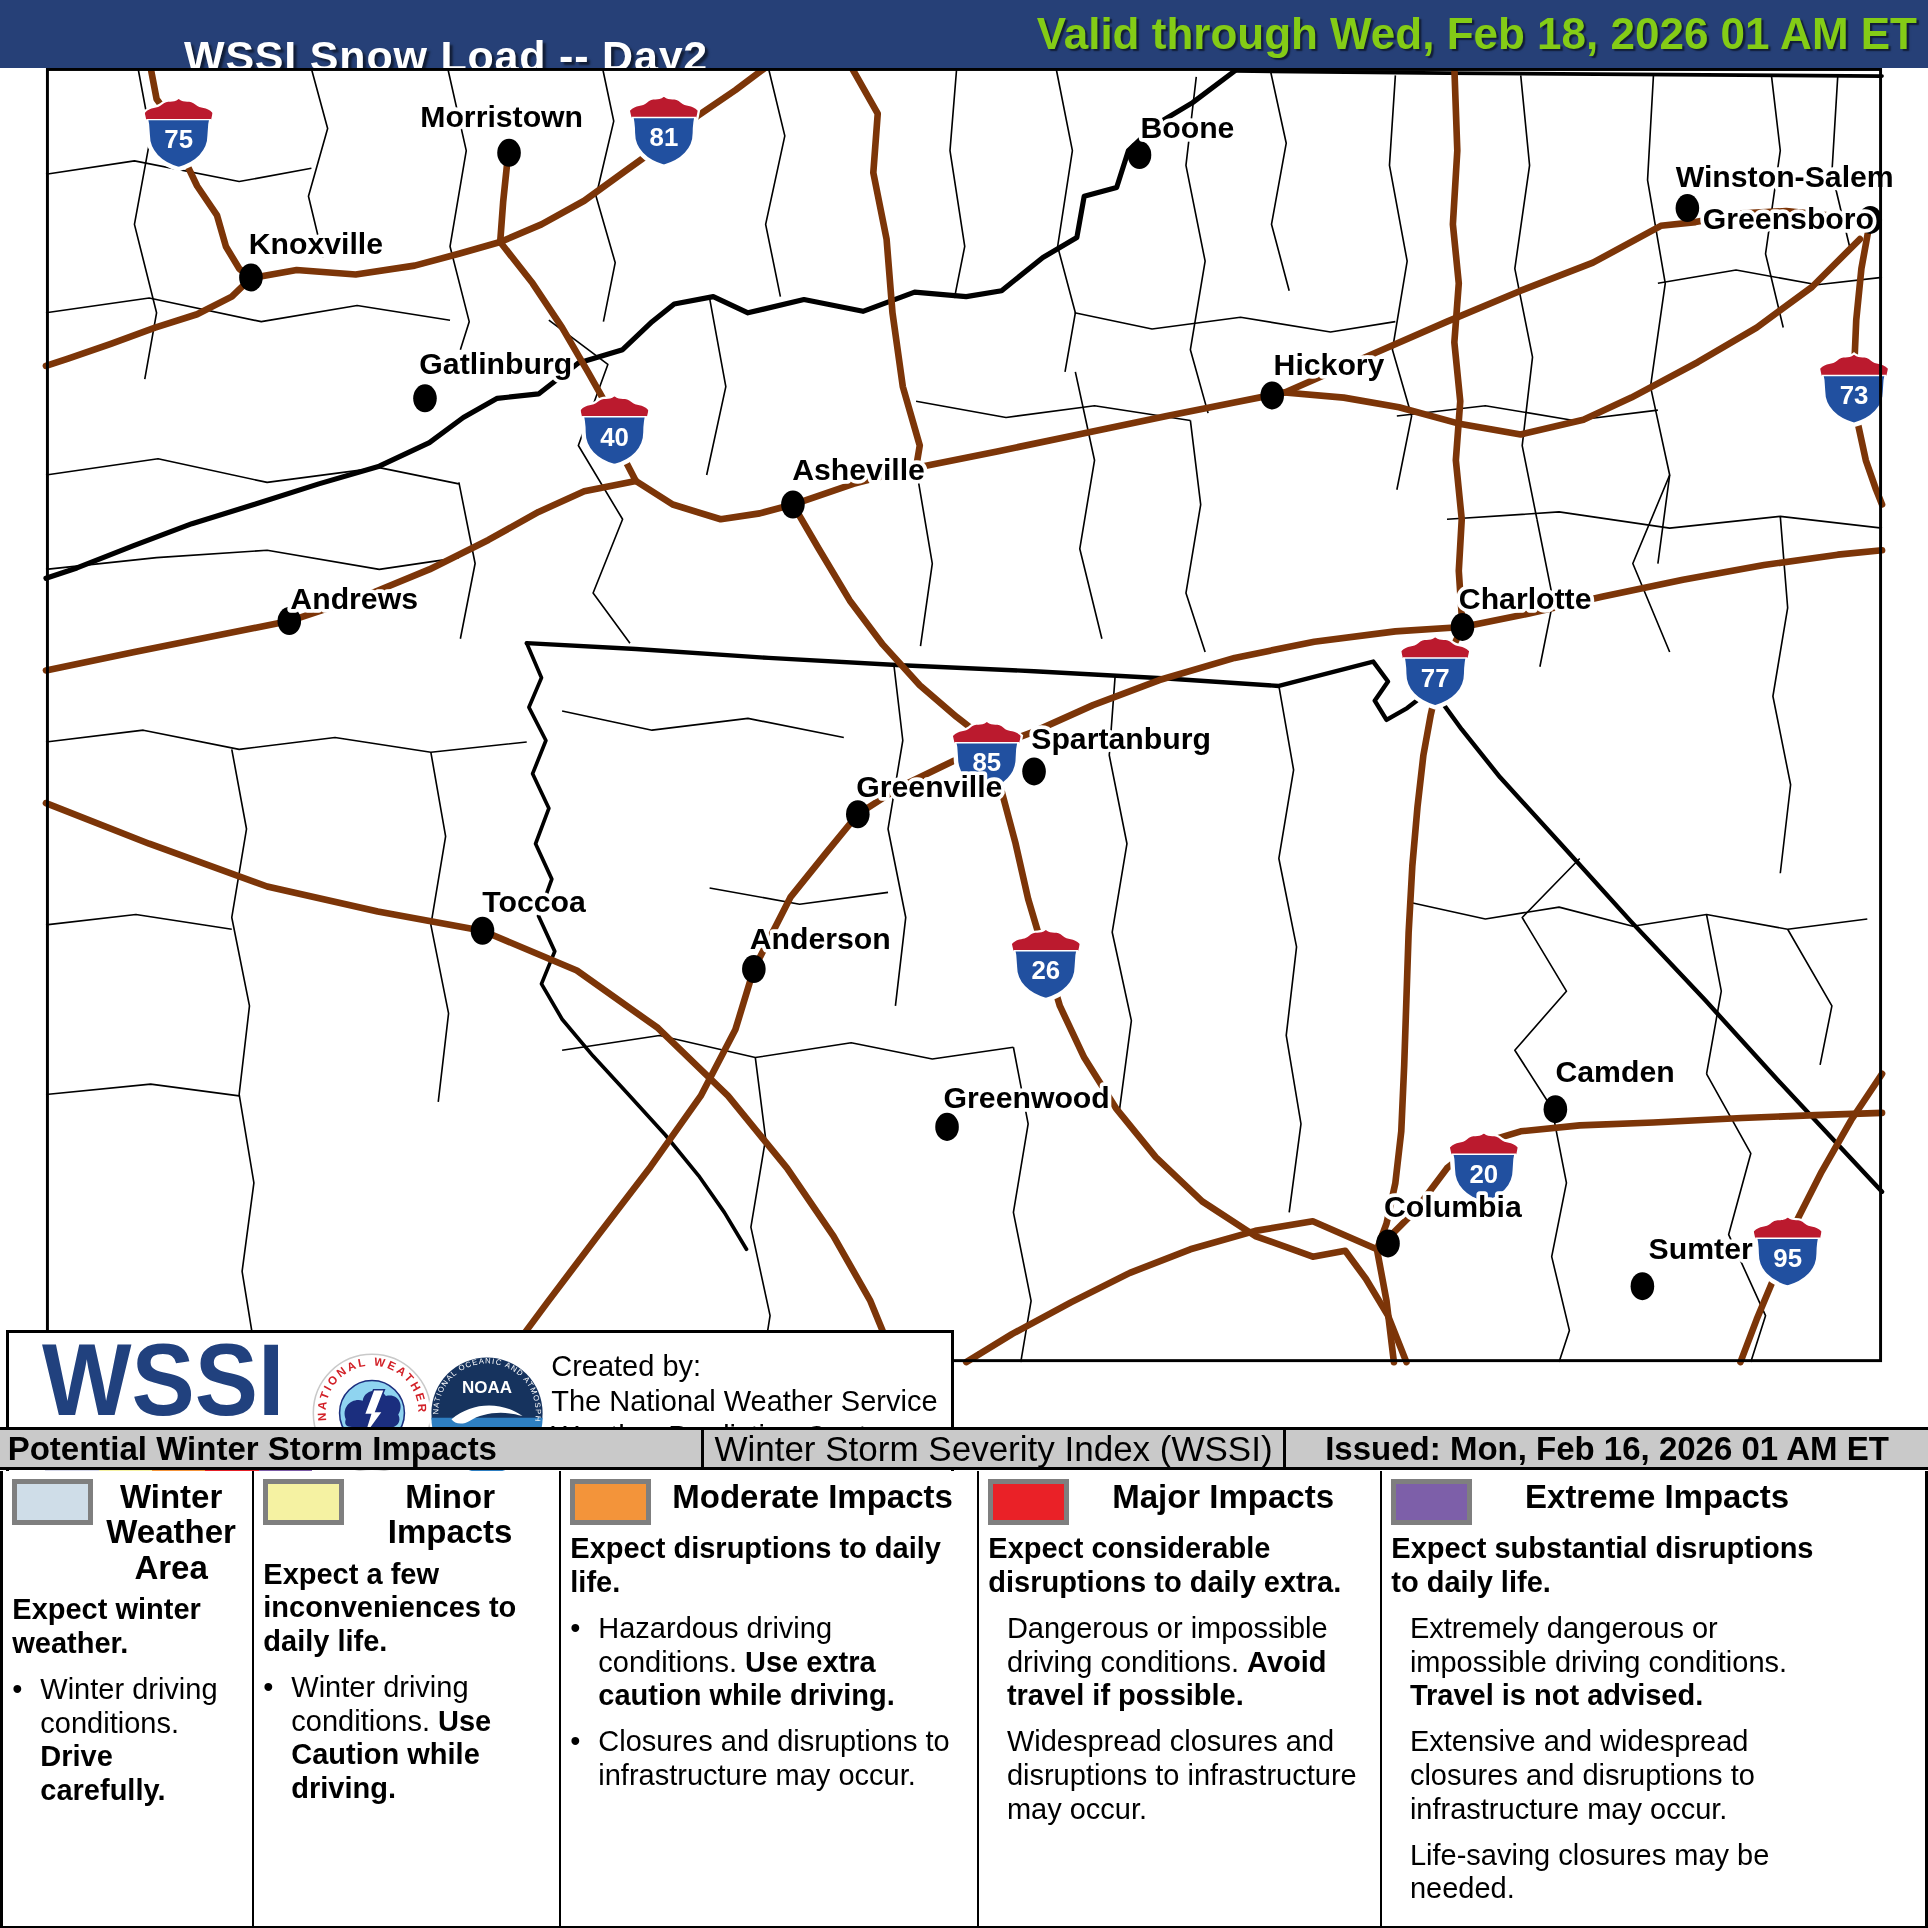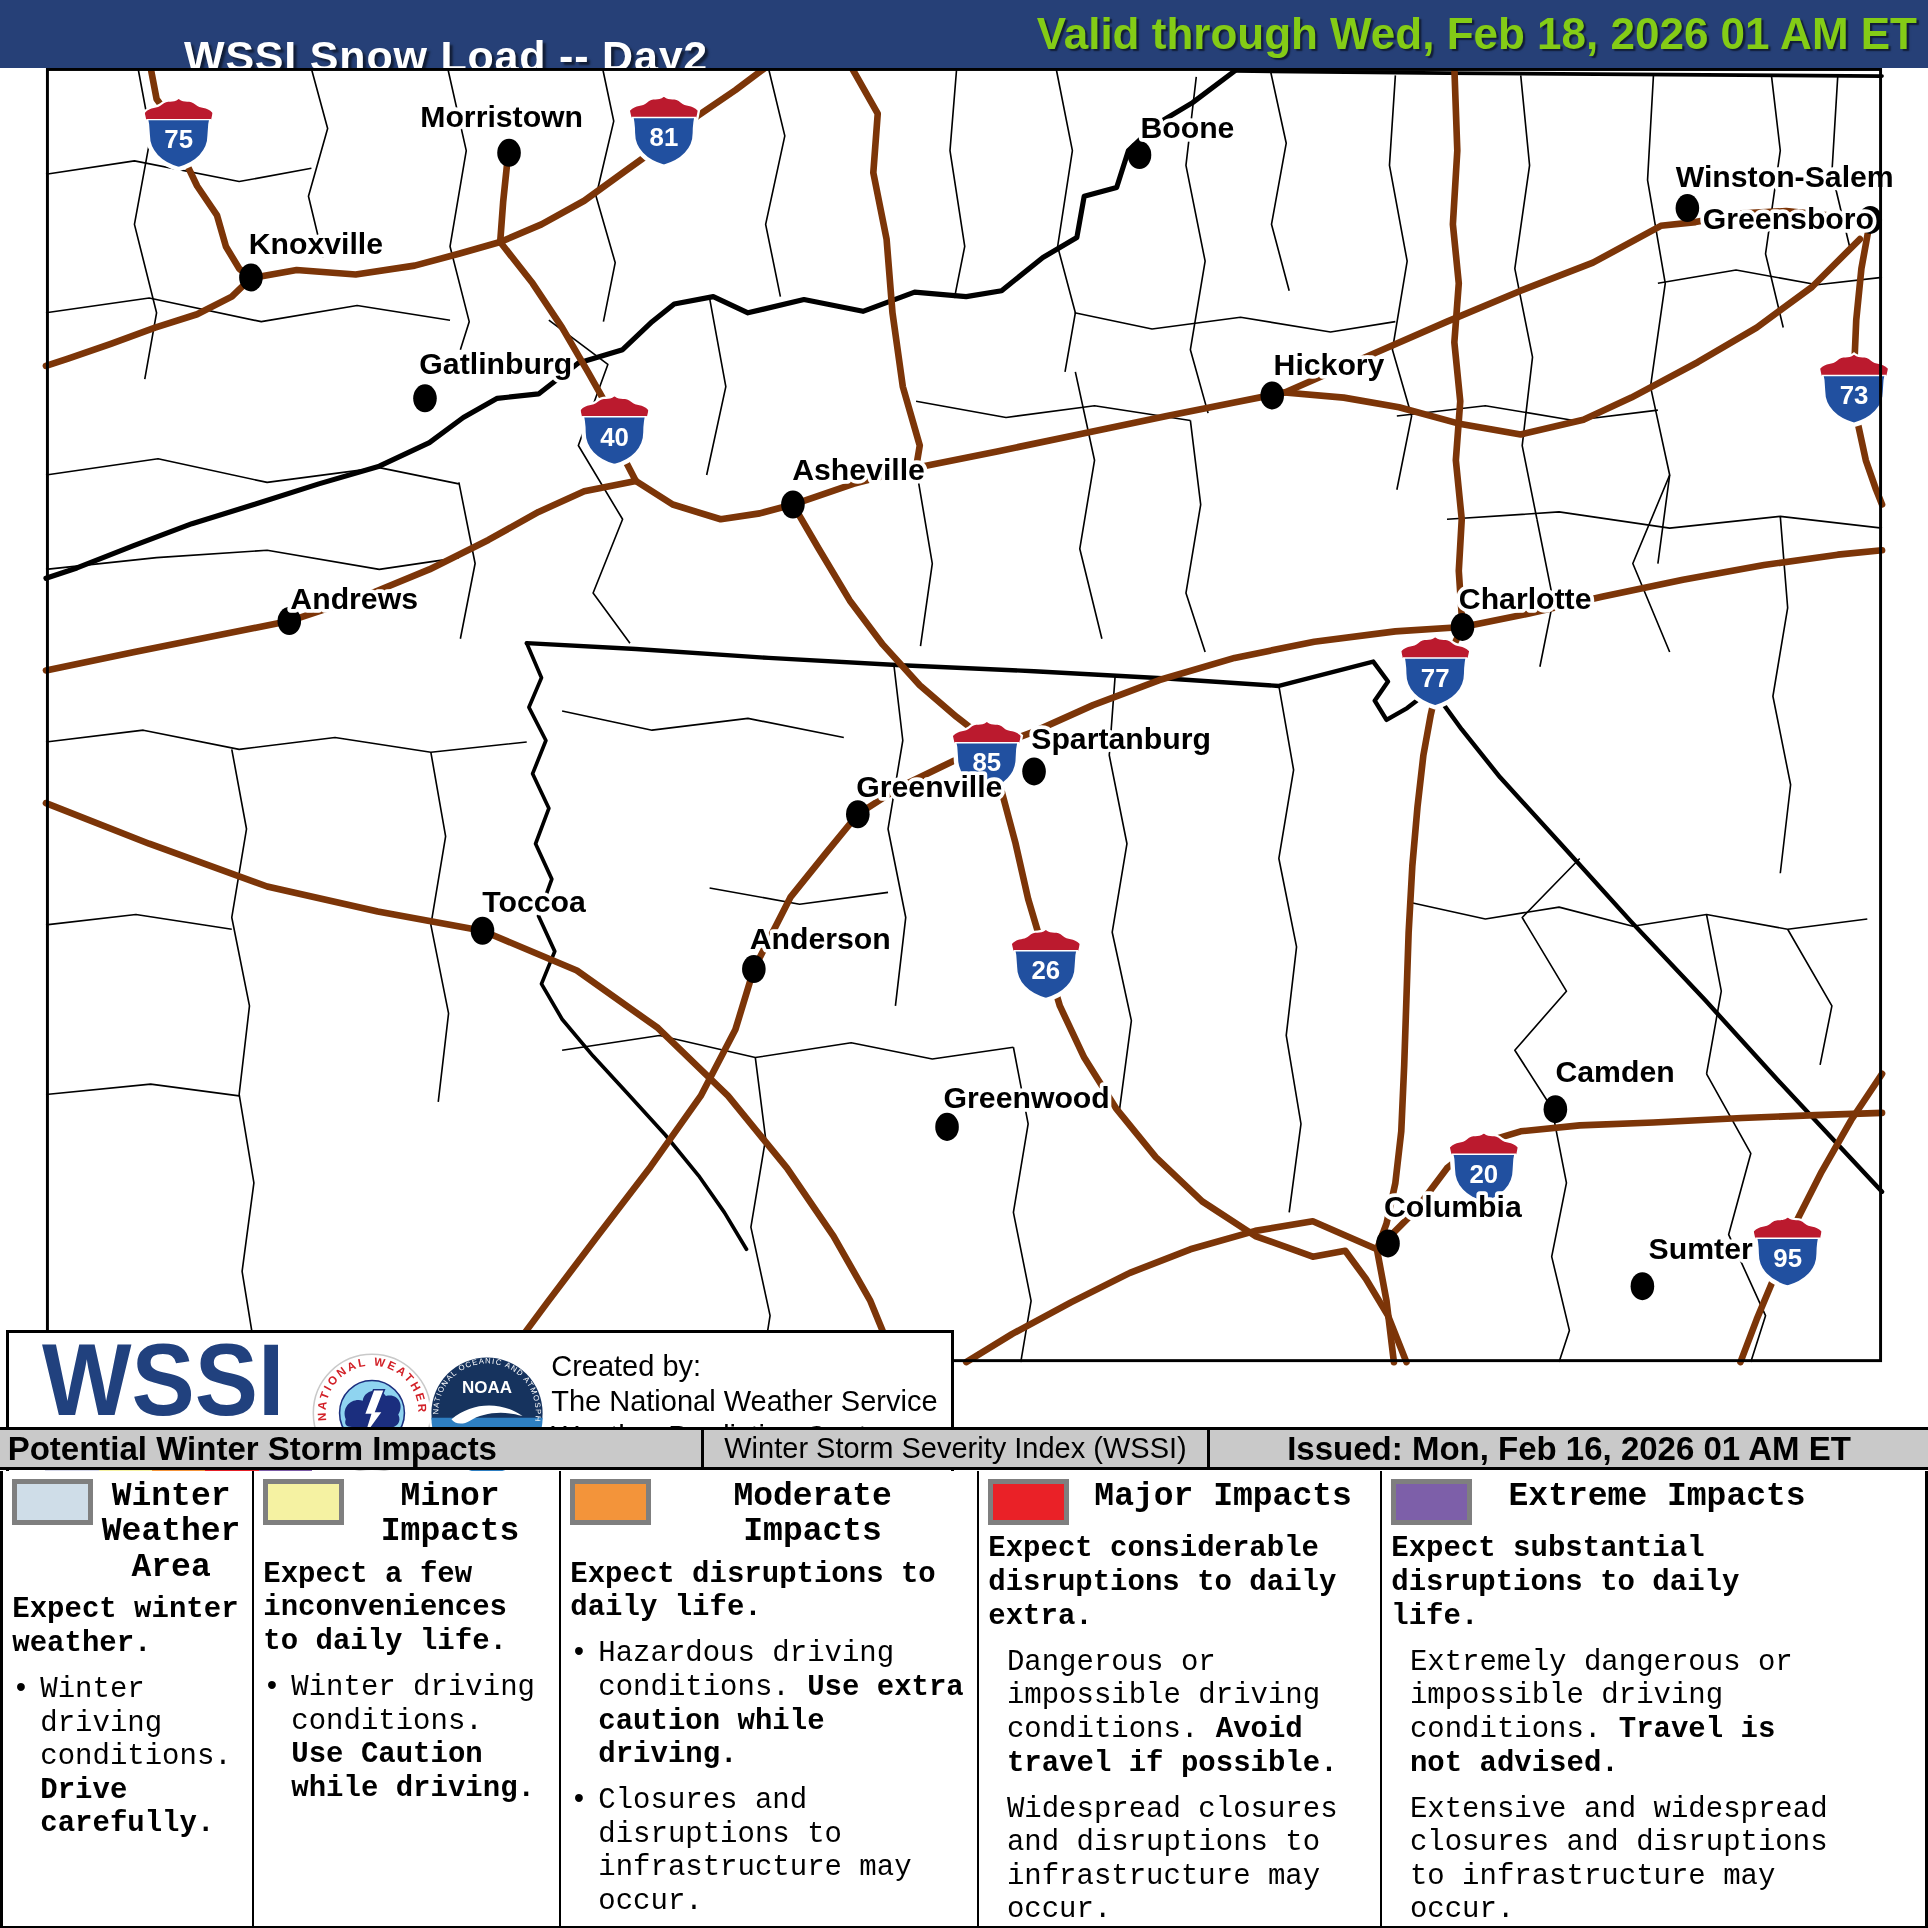--- a/index.html
+++ b/index.html
@@ -29,27 +29,27 @@
   #wssi-strip{position:absolute;left:36px;top:129px;width:267px;height:23px;display:flex;}
   #wssi-strip div{flex:1;}
   .credit-text{position:absolute;left:542px;top:15.5px;font-size:29px;color:#000;line-height:1.22;}
   .logo-svg{position:absolute;top:18.6px;}
   
   #subbar{position:absolute;left:0;top:1427px;width:1928px;height:43px;background:#C9C9C9;
           border-top:3.1px solid #000;border-bottom:3.1px solid #000;box-sizing:border-box;display:flex;}
   #subbar .cell{display:flex;align-items:center;height:100%;box-sizing:border-box;}
   #subbar .c1{width:704px;border-right:3.1px solid #000;padding-left:7.7px;
           font-size:33px;font-weight:bold;color:#000;}
-  #subbar .c2{width:506px;border-right:3.1px solid #000;justify-content:center;
-          font-size:29px;color:#000;}
+  #subbar .c2{width:582px;border-right:3.1px solid #000;justify-content:center;
+          font-size:35px;color:#000;}
   #subbar .c3{flex:1;justify-content:center;font-size:33px;font-weight:bold;color:#000;}
   
   #legend{position:absolute;left:0;top:1471px;width:1928px;height:458px;background:#fff;
           border-left:3.1px solid #000;border-right:3.1px solid #000;border-bottom:3.1px solid #000;
-          box-sizing:border-box;display:flex;font-family:Liberation Mono, monospace;}
+          box-sizing:border-box;display:flex;}
   .lcol{height:100%;box-sizing:border-box;padding:7.7px 9.3px 4.6px 9.3px;}
   .lcol+.lcol{border-left:2.3px solid #000;}
   .lcol .trow{display:flex;align-items:flex-start;}
   .lcol .swatch{width:81px;height:46px;border:5.4px solid #7F7F7F;box-sizing:border-box;flex:none;}
   .lcol .ltitle{flex:1;text-align:center;font-size:33px;font-weight:bold;line-height:1.08;
           padding-left:6.2px;}
   .lcol .lead{font-size:29px;line-height:1.16;margin-top:7.7px;}
   .lcol .item{font-size:29px;line-height:1.16;margin-top:12.4px;display:flex;}
   .lcol .item .bul{flex:none;width:28px;}
   .lcol .item .pad{flex:none;width:18.6px;}

